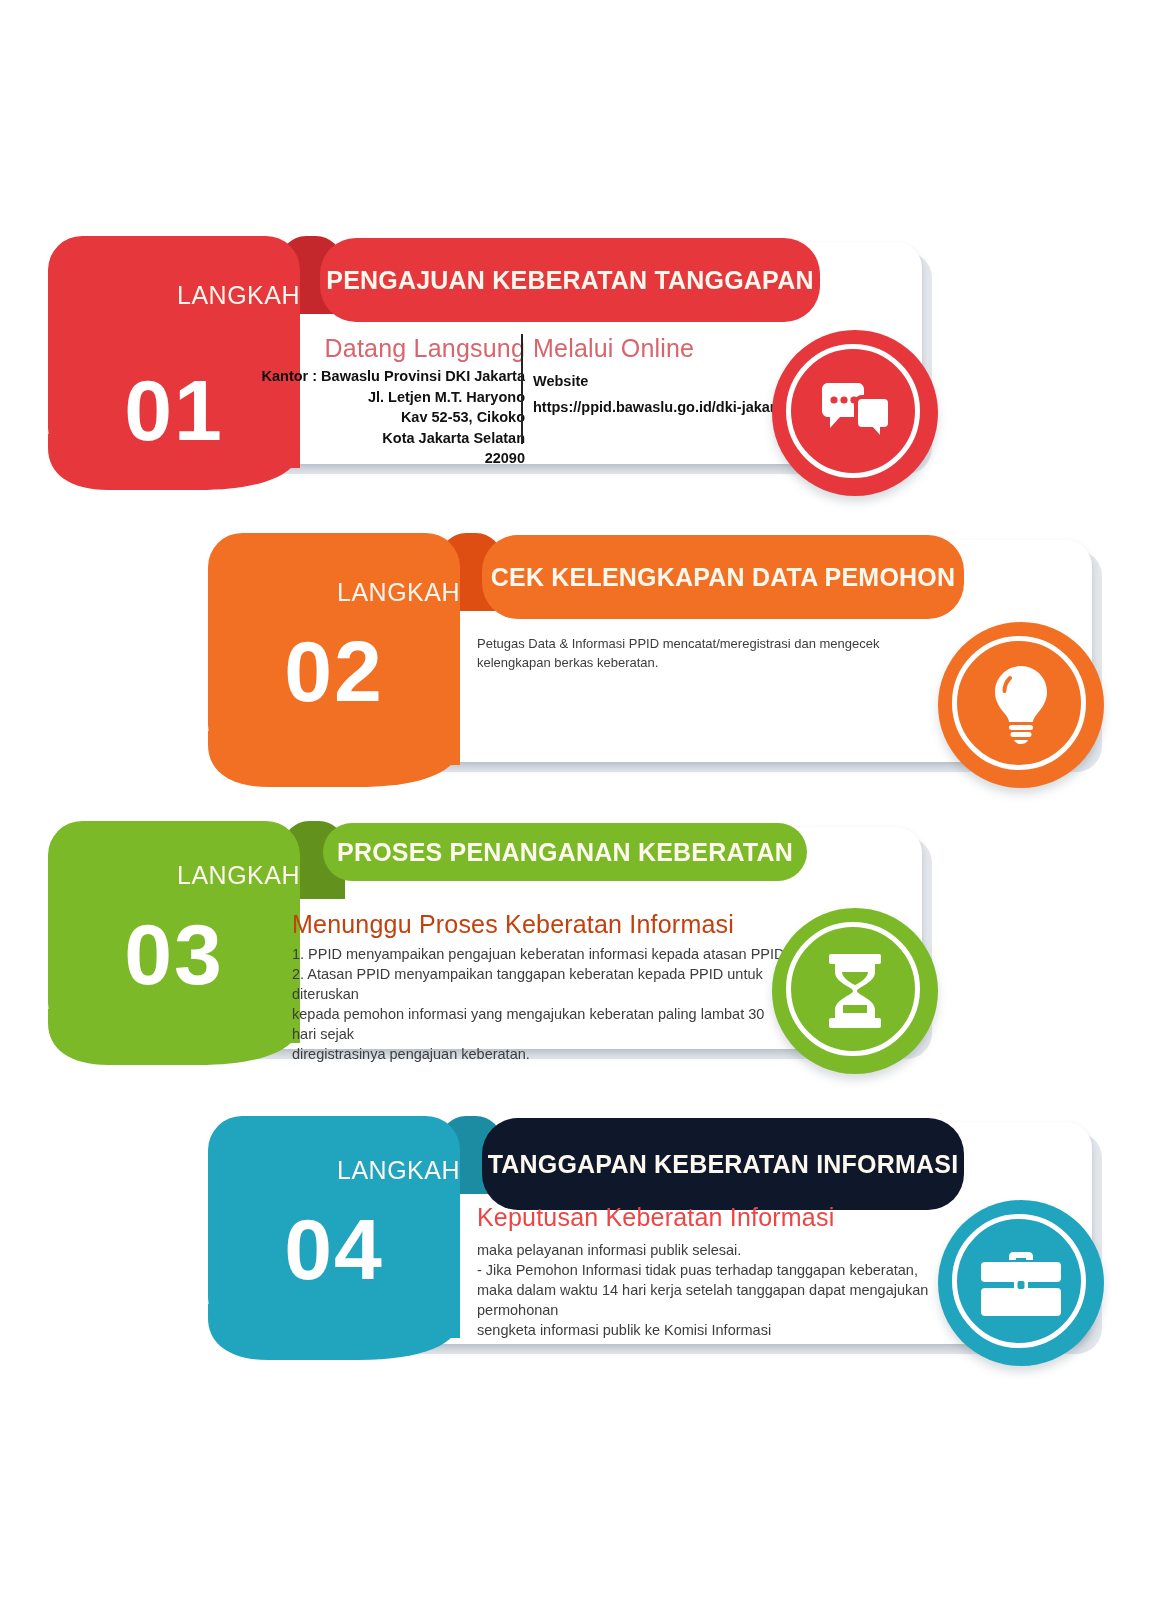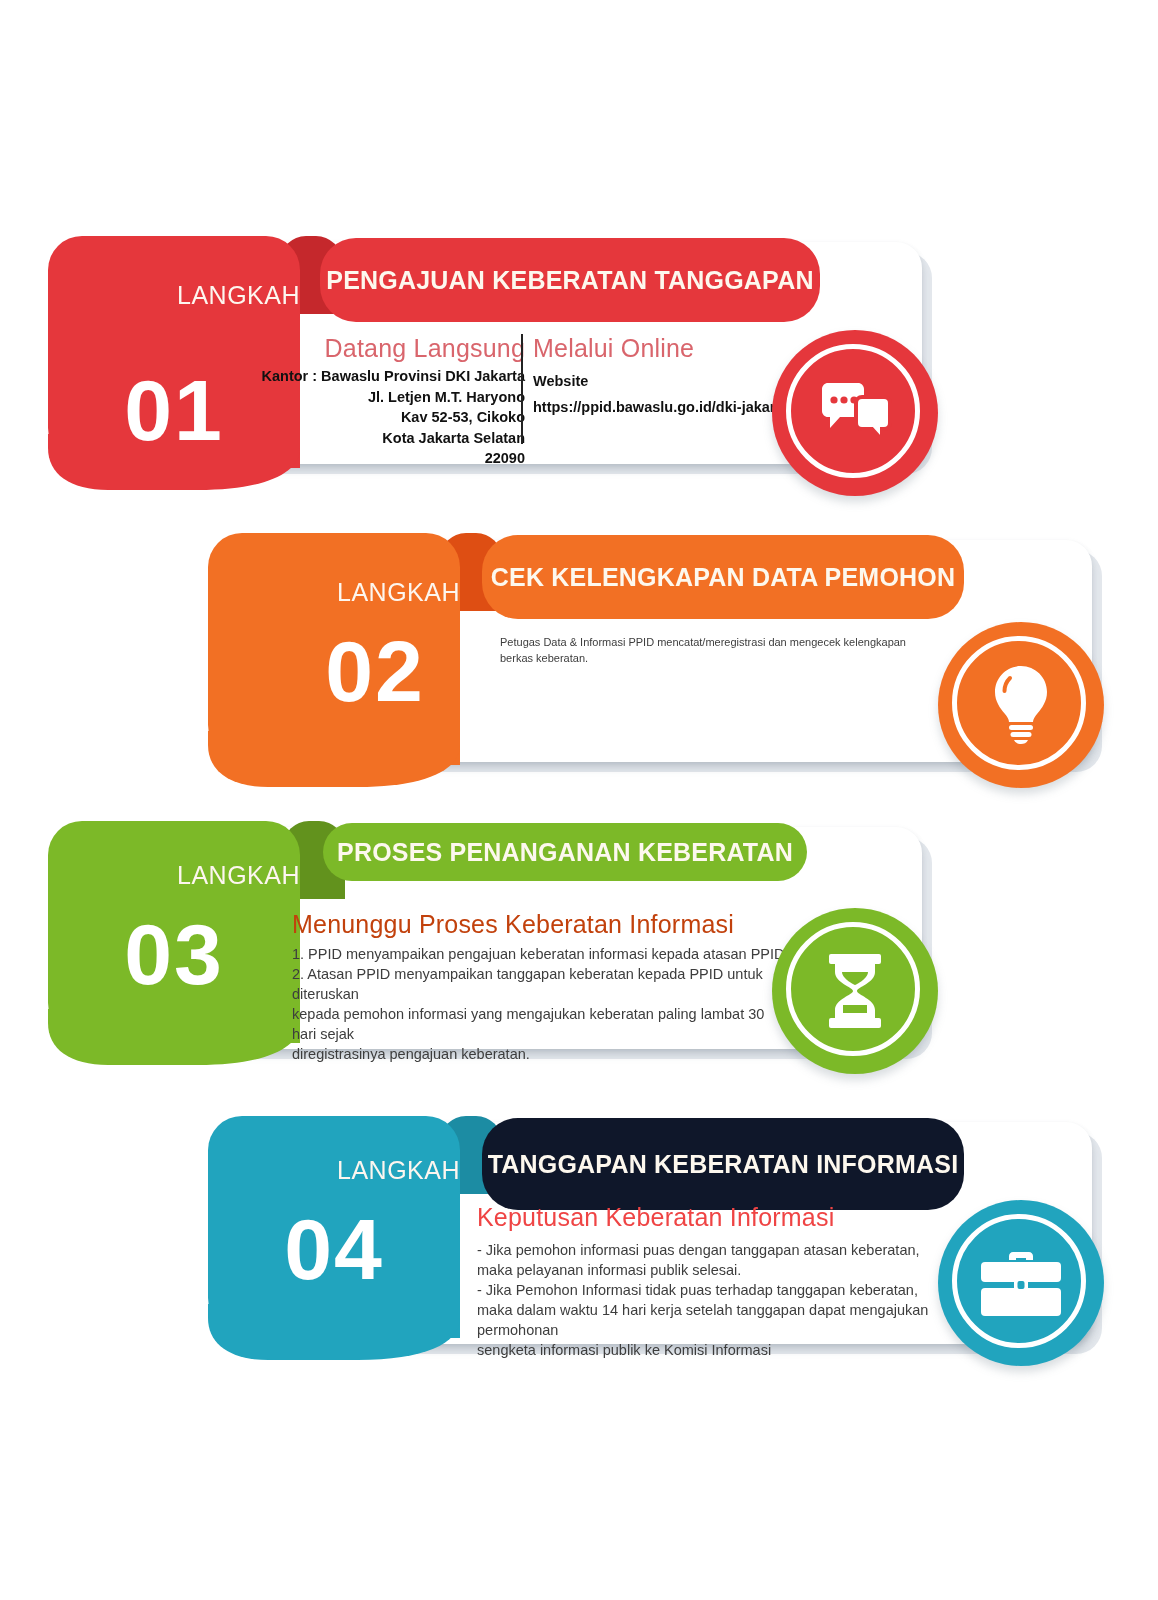--- a/index.html
+++ b/index.html
@@ -145,25 +145,25 @@
     <div class="hdr" style="left:482px;top:535px;width:482px;height:84px;background:#F27024;">
       <span class="title">CEK KELENGKAPAN DATA PEMOHON</span>
     </div>
 
     <div class="numtab" style="left:208px;top:533px;width:252px;height:232px;">
       <div class="plate" style="background:#F27024;border-radius:34px 34px 0 40px;"></div>
       <svg width="252" height="60" viewBox="0 0 252 60" style="position:absolute;left:0;bottom:-26px;">
         <path d="M0,0 L252,0 L252,14 C252,40 215,56 150,56 L60,56 C22,56 0,40 0,14 Z" fill="#F27024"></path>
       </svg>
       <div class="lbl" style="top:45px;">LANGKAH</div>
-      <div class="num" style="top:95px;padding-left:41px;">02</div>
+      <div class="num" style="top:95px;">02</div>
     </div>
 
     <div class="col" style="left:477px;top:635px;width:450px;">
-      <div class="body-t" style="font-size:11px;line-height:1.45;margin-left:23px;">Petugas Data &amp; Informasi PPID mencatat/meregistrasi dan mengecek kelengkapan berkas keberatan.</div>
+      <div class="body-t" style="font-size:13px;line-height:1.45;">Petugas Data &amp; Informasi PPID mencatat/meregistrasi dan mengecek kelengkapan berkas keberatan.</div>
     </div>
 
     <div class="badge" style="left:938px;top:622px;width:166px;height:166px;background:#F27024;">
       <div class="ring" style="left:14px;top:14px;width:124px;height:124px;"></div>
       <svg width="62" height="78" viewBox="0 0 62 78">
         <path d="M31,0 C16.6,0 5,11.6 5,26 C5,35.5 10.2,42.3 14.6,47.4 C17.2,50.5 19,53.2 19,56 L43,56 C43,53.2 44.8,50.5 47.4,47.4 C51.8,42.3 57,35.5 57,26 C57,11.6 45.4,0 31,0 Z" fill="#ffffff"></path>
         <path d="M20,12 C16,16 14.5,20 14.5,25" stroke="#F27024" stroke-width="4" fill="none" stroke-linecap="round"></path>
         <rect x="19" y="59" width="24" height="5" rx="2.5" fill="#ffffff"></rect>
         <rect x="20.5" y="66" width="21" height="5" rx="2.5" fill="#ffffff"></rect>
         <path d="M24,74 L38,74 C36.5,77 34,78 31,78 C28,78 25.5,77 24,74 Z" fill="#ffffff"></path>
@@ -231,21 +231,20 @@
       <svg width="252" height="60" viewBox="0 0 252 60" style="position:absolute;left:0;bottom:-26px;">
         <path d="M0,0 L252,0 L252,14 C252,40 215,56 150,56 L60,56 C22,56 0,40 0,14 Z" fill="#21A4BE"></path>
       </svg>
       <div class="lbl" style="top:40px;">LANGKAH</div>
       <div class="num" style="top:90px;">04</div>
     </div>
 
     <div class="col" style="left:477px;top:1203px;width:470px;">
       <div class="sub-h" style="color:#ef4444;">Keputusan Keberatan Informasi</div>
       <div style="margin-top:8px;">
-        <div class="body-t">- Jika pemohon informasi puas dengan tanggapan atasan keberatan,</div>
         <div class="body-t">maka pelayanan informasi publik selesai.</div>
         <div class="body-t">- Jika Pemohon Informasi tidak puas terhadap tanggapan keberatan,</div>
         <div class="body-t">maka dalam waktu 14 hari kerja setelah tanggapan dapat mengajukan permohonan</div>
         <div class="body-t"> sengketa informasi publik ke Komisi Informasi</div>
       </div>
     </div>
 
     <div class="badge" style="left:938px;top:1200px;width:166px;height:166px;background:#21A4BE;">
       <div class="ring" style="left:14px;top:14px;width:124px;height:124px;"></div>
       <svg width="84" height="70" viewBox="0 0 84 70">

